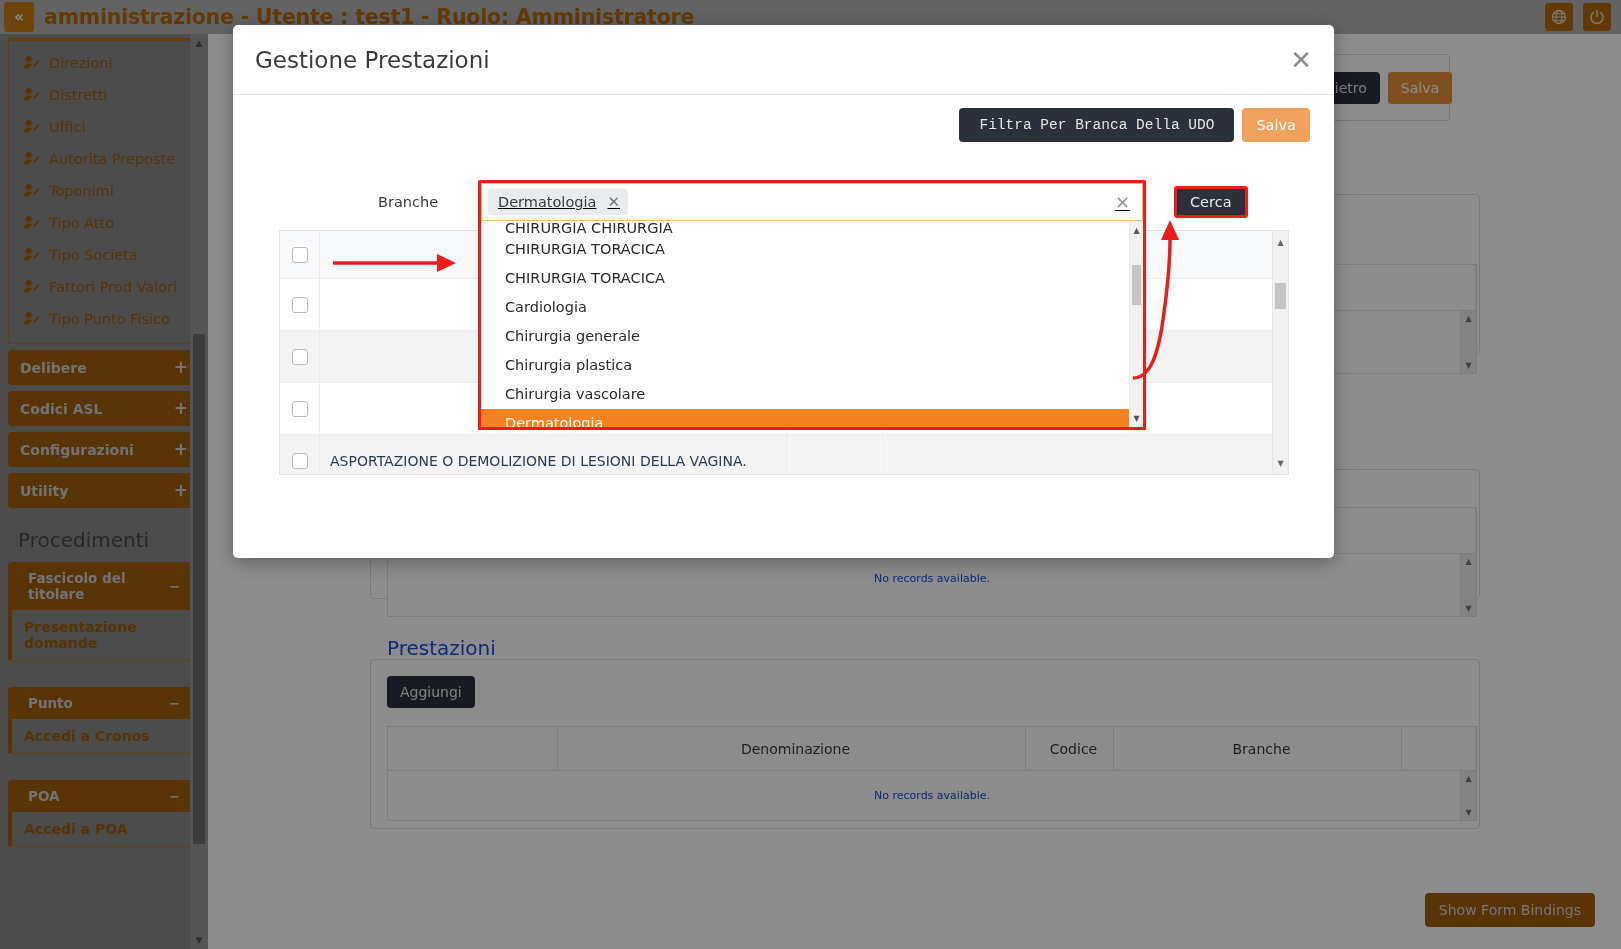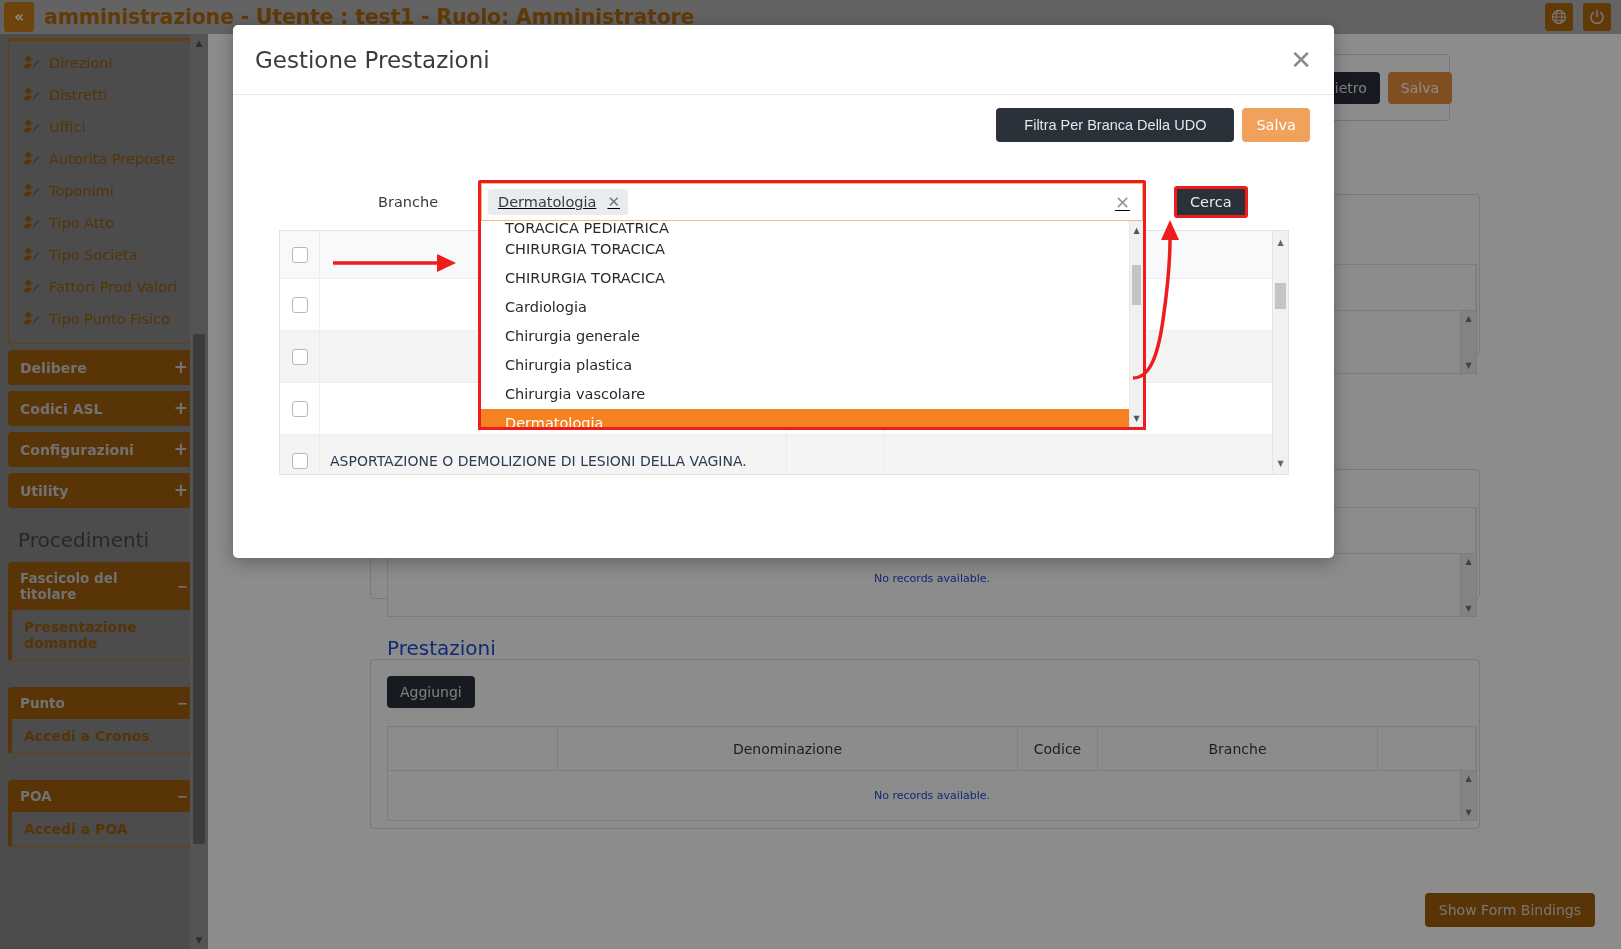--- a/index.html
+++ b/index.html
@@ -100,21 +100,21 @@
   }
   .accordion .sign { font-size: 17px; font-weight: bold; line-height: 1;}
   .section-title {
     margin: 20px 0 10px 18px;
     color: #4a4a4a; font-size: 20px;
   }
   .group-wrap { margin: 0 8px; }
   .group-head {
     background: #a1600e; border-radius: 4px 4px 0 0;
     color: #cfcfcf; font-size: 13.5px; font-weight: bold;
-    padding: 8px 12px;
+    padding: 8px 20px;
     display:flex; align-items:center; justify-content:space-between;
     cursor:pointer;
   }
   .group-body {
     border: 1px solid #b4751a; border-top: none;
     border-left: 4px solid #a1600e;
     border-radius: 0 0 4px 4px;
     padding: 9px 12px;
     color: #9d5f0e; font-size: 14px; font-weight: bold;
     cursor:pointer;
@@ -147,21 +147,21 @@
   .panel-outline {
     position:absolute; border:1px solid #dcdcdc; border-radius:4px;
   }
 
   .grid-tbl {
     position:absolute;
     border:1px solid #e2e2e2;
     background:#fff;
   }
   .grid-head {
-    display:flex; height: 46px; border-bottom:1px solid #e2e2e2;
+    display:flex; height: 46px; border-bottom:1px solid #e2e2e2;gap:8px;
   }
   .grid-head .cell {
     display:flex; align-items:center; justify-content:center;
     font-size:14px; color:#3a3a3a; border-right:1px solid #e8e8e8;
   }
   .grid-empty {
     height:48px; display:flex; align-items:center; justify-content:center;
     font-size:11px; color:#1d4ed8;
   }
   .vscroll {
@@ -202,21 +202,21 @@
   .modal-close {
     margin-left:auto; font-size:26px; color:#8a8a8a; cursor:pointer;
     line-height:1; font-weight:300;
   }
   .modal-toolbar {
     display:flex; justify-content:flex-end; align-items:center;
     gap:8px; padding: 13px 24px 0 24px;
   }
   .btn-filter {
     background:#2b313b; color:#e6e6e6; border:none; border-radius:4px;
-    padding:9px 28px; font-size:14.5px; cursor:pointer; font-family:Liberation Sans, sans-serif;
+    padding:9px 20px; font-size:14.5px; cursor:pointer; font-family:Liberation Mono, monospace;
   }
   .btn-save-sm {
     background:#f0a15c; color:#fff; border:none; border-radius:4px;
     padding:9px 14px; font-size:14.5px; cursor:pointer; font-family:inherit;
   }
 
   .search-row {
     display:flex; align-items:center; margin-top:38px; padding-left: 145px;
   }
   .search-label { font-size:14.5px; color:#3b3b3b; width:70px; }
@@ -562,21 +562,21 @@
       <div class="select-box">
         <div class="chip">
           <span>Dermatologia</span>
           <span class="x">✕</span>
         </div>
         <span class="select-clear">✕</span>
       </div>
 
       <div class="dropdown">
         <div class="dd-inner" id="dd-list">
-            <div class="dd-item first">TORACICA PEDIATRICA</div>
+            <div class="dd-item first">CHIRURGIA CHIRURGIA</div>
             <div class="dd-item">CHIRURGIA TORACICA</div>
             <div class="dd-item">CHIRURGIA TORACICA</div>
             <div class="dd-item">Cardiologia</div>
             <div class="dd-item">Chirurgia generale</div>
             <div class="dd-item">Chirurgia plastica</div>
             <div class="dd-item">Chirurgia vascolare</div>
             <div class="dd-item selected">Dermatologia</div>
           </div>
         <div class="dd-scroll">
           <div class="arr up">▲</div>

